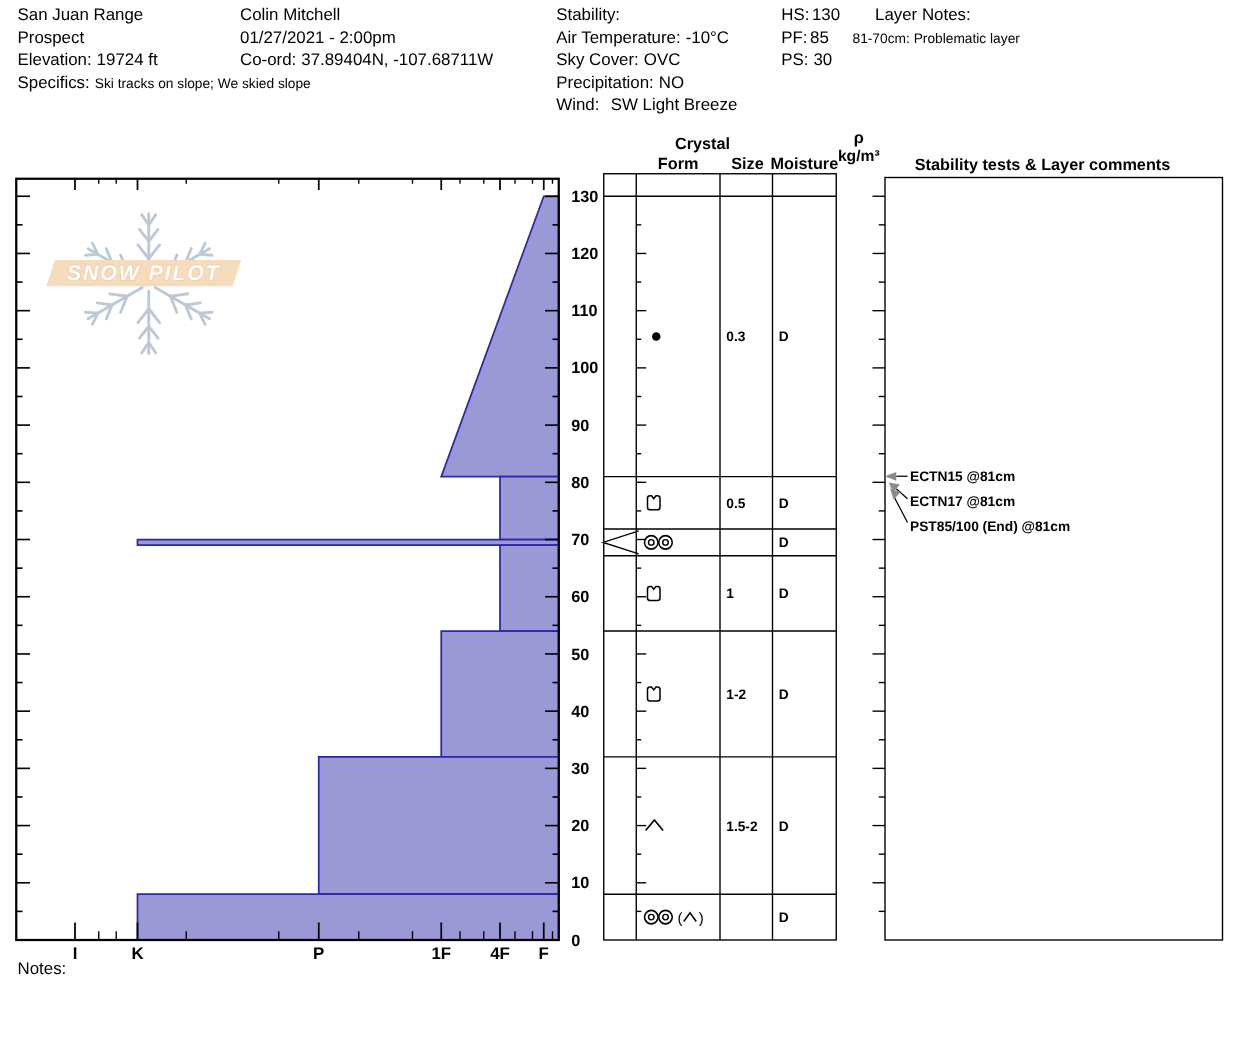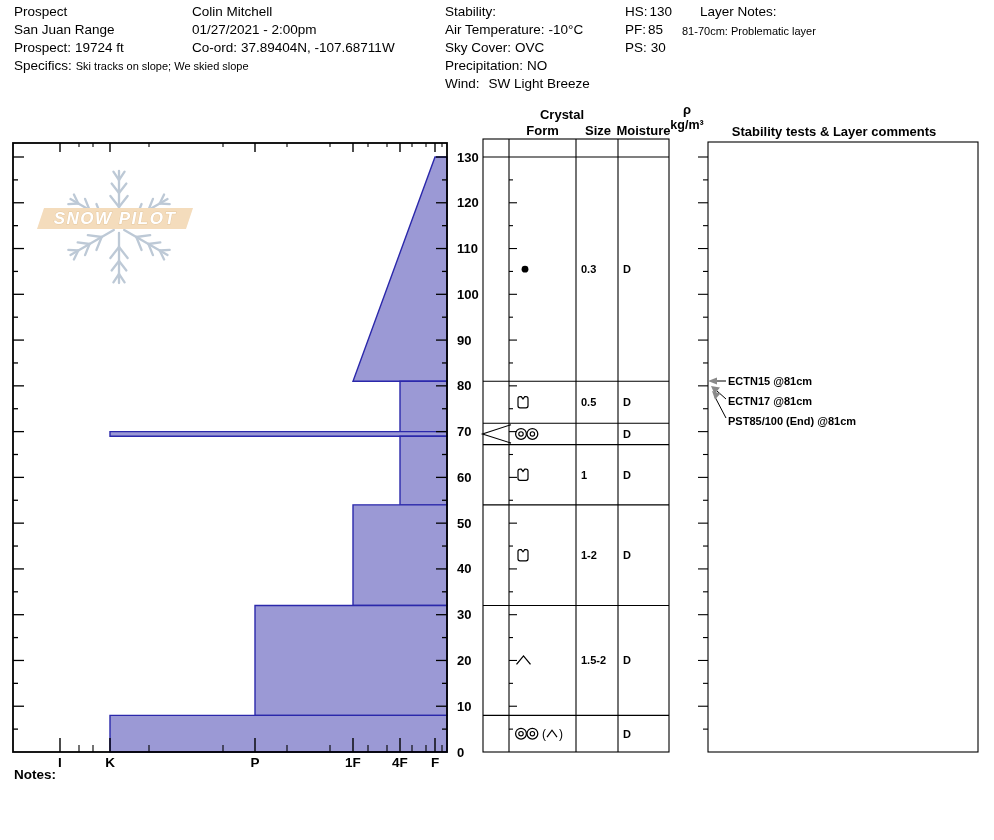--- a/index.html
+++ b/index.html
@@ -4,21 +4,21 @@
 <style>
   html,body{margin:0;padding:0;background:#ffffff;}
   .page{position:relative;width:994px;height:840px;background:#ffffff;overflow:hidden;
         font-family:"Liberation Sans","DejaVu Sans",sans-serif;font-size:13.5px;color:#000;}
   .page svg{position:absolute;left:0;top:0;}
   .hcol{position:absolute;top:3px;}
   .hline{height:18px;line-height:18px;white-space:nowrap;}
   .b{font-weight:normal;}
   .sm{font-size:11px;}
   .val{margin-left:4px;}
-  .notes{position:absolute;left:14px;top:767px;font-weight:bold;}
+  .notes{position:absolute;left:14px;top:767px;font-weight:normal;}
   .lnote{position:absolute;white-space:nowrap;}
   svg text{font-family:"Liberation Sans","DejaVu Sans",sans-serif;}
 </style>
 </head>
 <body>
 
 <div class="page">
 
   <svg id="profile-svg" width="994" height="840" viewBox="0 0 994 840">
       <g stroke="#bdc9d6" stroke-width="2.3" stroke-linecap="round" fill="none">
@@ -294,23 +294,23 @@
       <text x="728" y="425" font-size="11" font-weight="bold">PST85/100 (End) @81cm</text>
       <line x1="717" y1="381" x2="726" y2="381" stroke="#000" stroke-width="1"></line>
       <polygon points="708,381 717,377.5 717,384.5" fill="#8a8a8a"></polygon>
       <line x1="717" y1="391" x2="726" y2="399" stroke="#000" stroke-width="1"></line>
       <polygon points="711,386 720,387.5 714.5,394" fill="#8a8a8a"></polygon>
       <line x1="715" y1="397" x2="726" y2="418" stroke="#000" stroke-width="1"></line>
       <polygon points="712,391 720.5,393.5 715,399.5" fill="#8a8a8a"></polygon>
     </svg>
 
   <div class="hcol" style="left:14px">
+    <div class="hline"><span>San Juan Range</span></div>
     <div class="hline"><span>Prospect</span></div>
-    <div class="hline"><span>San Juan Range</span></div>
-    <div class="hline"><span class="b">Prospect:</span><span class="val">19724 ft</span></div>
+    <div class="hline"><span class="b">Elevation:</span><span class="val">19724 ft</span></div>
     <div class="hline"><span class="b">Specifics:</span><span class="val sm">Ski tracks on slope; We skied slope</span></div>
   </div>
 
   <div class="hcol" style="left:192px">
     <div class="hline"><span>Colin Mitchell</span></div>
     <div class="hline"><span>01/27/2021 - 2:00pm</span></div>
     <div class="hline"><span class="b">Co-ord:</span><span class="val">37.89404N, -107.68711W</span></div>
   </div>
 
   <div class="hcol" style="left:445px">

